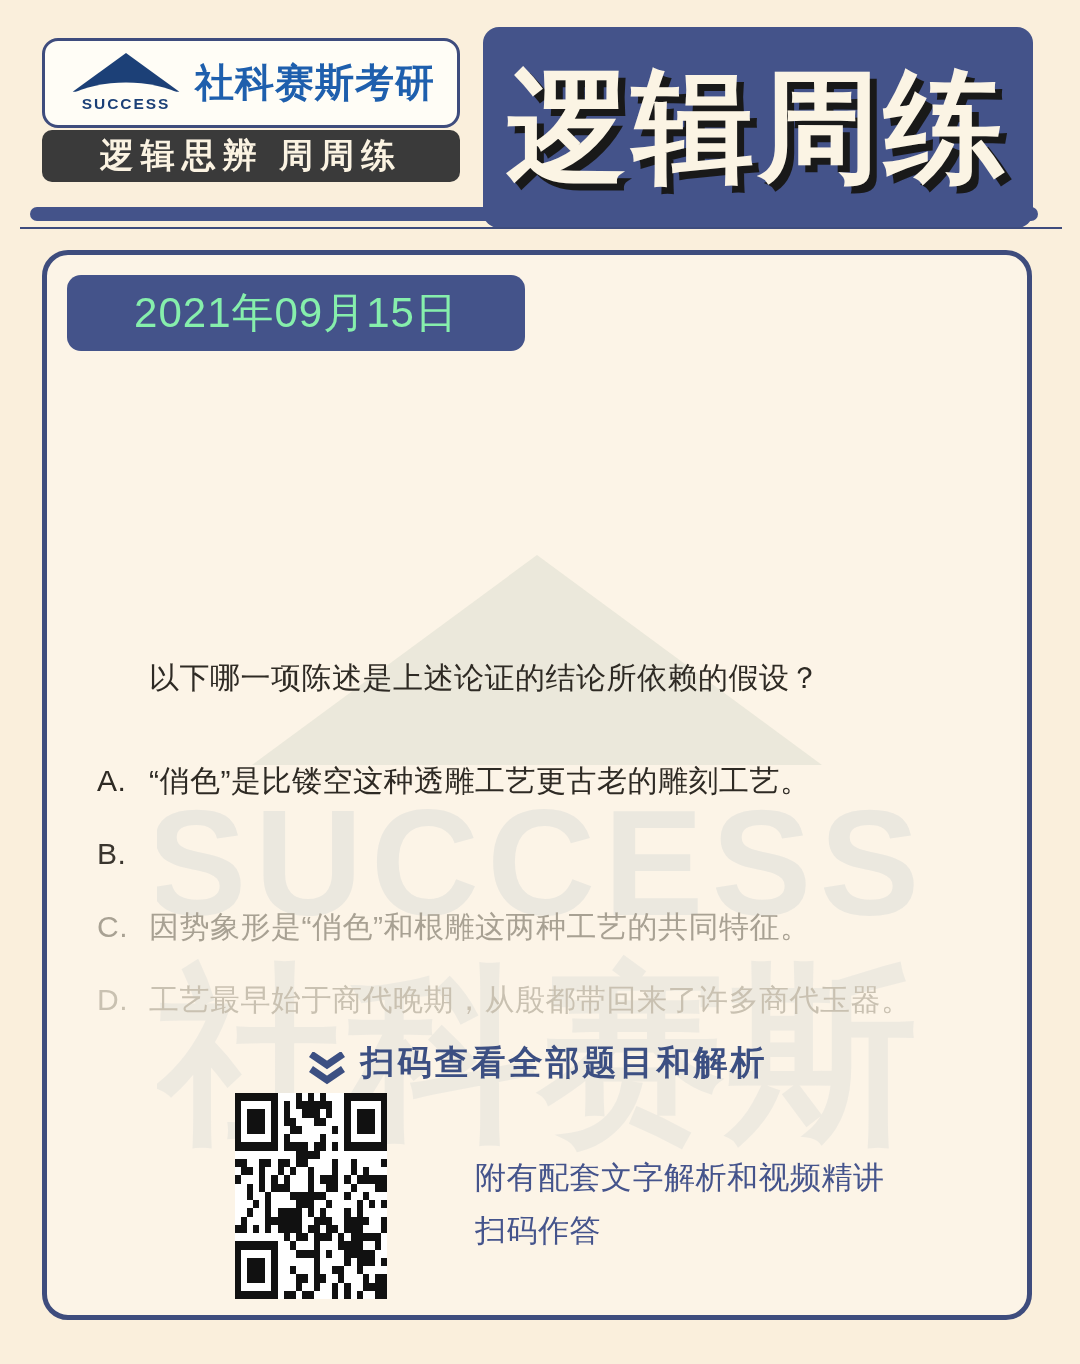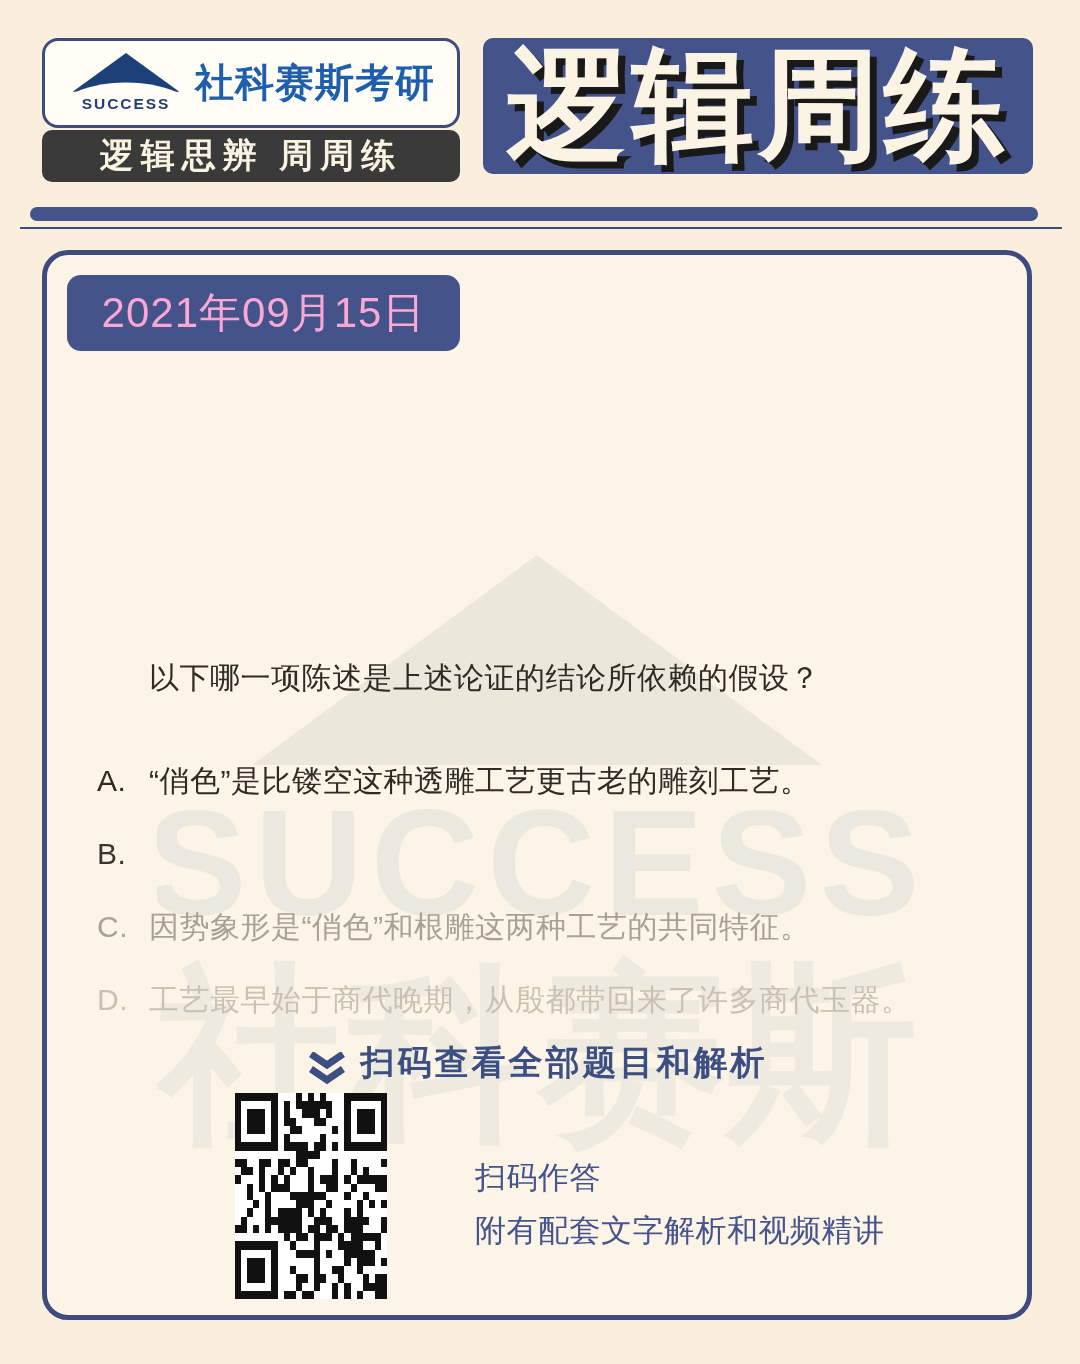--- a/index.html
+++ b/index.html
@@ -25,36 +25,36 @@
   
   .logo-card{position:absolute;left:42px;top:38px;width:418px;height:90px;background:#FFFDF6;
     border:3px solid var(--navy-border);border-radius:16px;display:flex;align-items:center;justify-content:center;gap:10px;}
   .logo-mark{width:118px;height:64px;flex:0 0 auto;}
   .brand-cn{font-size:39px;font-weight:bold;color:var(--logo-blue);letter-spacing:1px;white-space:nowrap;}
 
   .subtitle-banner{position:absolute;left:42px;top:130px;width:418px;height:52px;background:var(--dark-banner);
     border-radius:10px;display:flex;align-items:center;justify-content:center;
     color:#FBF3E2;font-family:var(--serif);font-weight:bold;font-size:34px;letter-spacing:7px;}
 
-  .title-banner{position:absolute;left:483px;top:38px;width:550px;height:136px;background:var(--blue);
-    border-radius:10px;display:flex;align-items:center;justify-content:center;}
+  .title-banner{position:absolute;left:483px;top:27px;width:550px;height:201px;background:var(--blue);
+    border-radius:16px;display:flex;align-items:center;justify-content:center;}
   .title-banner .title-text{font-family:var(--serif);font-weight:bold;font-size:122px;line-height:1;
     color:#FBF4E4;letter-spacing:4px;text-shadow:7px 7px 0 #191919;white-space:nowrap;}
 
   .bar-thick{position:absolute;left:30px;top:207px;width:1008px;height:14px;background:var(--blue);border-radius:7px;}
   .bar-thin{position:absolute;left:20px;top:227px;width:1042px;height:2px;background:var(--navy-border);}
 
   
   .main-card{position:absolute;left:42px;top:250px;width:990px;height:1070px;background:var(--card-bg);
     border:5px solid var(--navy-border);border-radius:26px;}
   .watermark{position:absolute;left:110px;top:295px;width:760px;height:640px;pointer-events:none;}
 
-  .date-badge{position:absolute;left:20px;top:20px;width:393px;height:76px;background:var(--blue);
+  .date-badge{position:absolute;left:20px;top:20px;width:458px;height:76px;background:var(--blue);
     border-radius:14px;display:flex;align-items:center;justify-content:center;
-    color:#f9a8d4;font-size:42px;letter-spacing:1px;}
+    color:#86efac;font-size:42px;letter-spacing:1px;}
 
   .stem{position:absolute;left:42px;top:132px;width:910px;font-size:30px;line-height:53px;
     color:var(--ink);text-align:justify;text-indent:2em;letter-spacing:0.5px;}
   .prompt{position:absolute;left:42px;top:368px;width:910px;font-size:30px;line-height:46px;
     color:var(--ink);text-indent:2em;letter-spacing:0.5px;margin-top:32px;}
 
   .options{position:absolute;left:50px;top:505px;width:910px;}
   .option-row{display:flex;align-items:flex-start;height:73px;font-size:30px;line-height:42px;letter-spacing:0.5px;}
   .option-letter{flex:0 0 52px;}
   .opt-a{color:var(--ink);}
@@ -351,18 +351,18 @@
           <rect x="18" y="0" width="7" height="7" fill="#111"></rect>
           <rect x="19" y="1" width="5" height="5" fill="#fff"></rect>
           <rect x="20" y="2" width="3" height="3" fill="#111"></rect>
           <rect x="0" y="18" width="7" height="7" fill="#111"></rect>
           <rect x="1" y="19" width="5" height="5" fill="#fff"></rect>
           <rect x="2" y="20" width="3" height="3" fill="#111"></rect>
         </svg>
     </div>
 
     <div class="qr-captions">
+      <div>附有配套文字解析和视频精讲</div>
       <div>扫码作答</div>
-      <div>附有配套文字解析和视频精讲</div>
     </div>
 
   </div>
 </div>
 
 </body></html>

